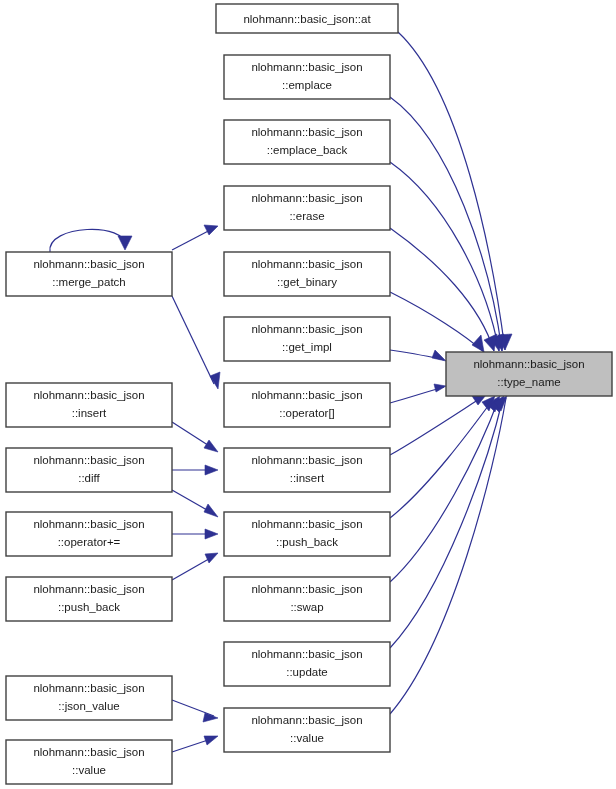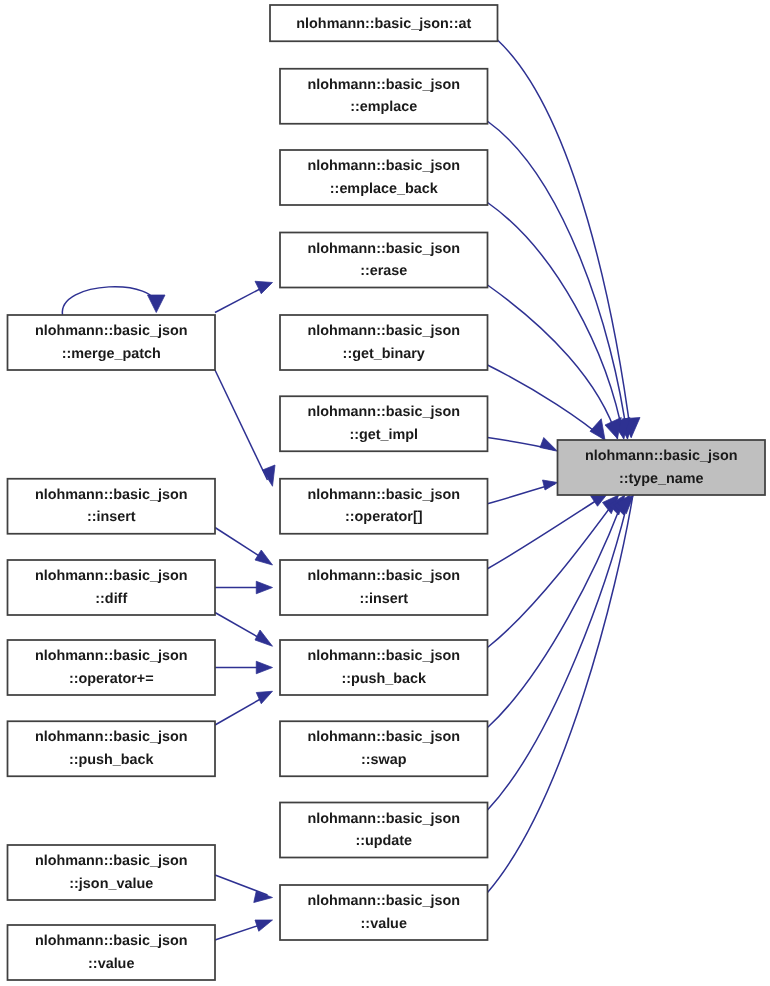--- a/index.html
+++ b/index.html
@@ -10,21 +10,20 @@
   body {
     width: 616px;
     height: 789px;
     font-family: "Liberation Sans", sans-serif;
     overflow: hidden;
   }
   #graph-root {
     position: relative;
     width: 616px;
     height: 755px;
-    font-weight: bold;
   }
   svg#callgraph {
     display: block;
     width: 616px;
     height: 789px;
   }
   .node-box {
     fill: #ffffff;
     stroke: #404040;
     stroke-width: 1.4;

